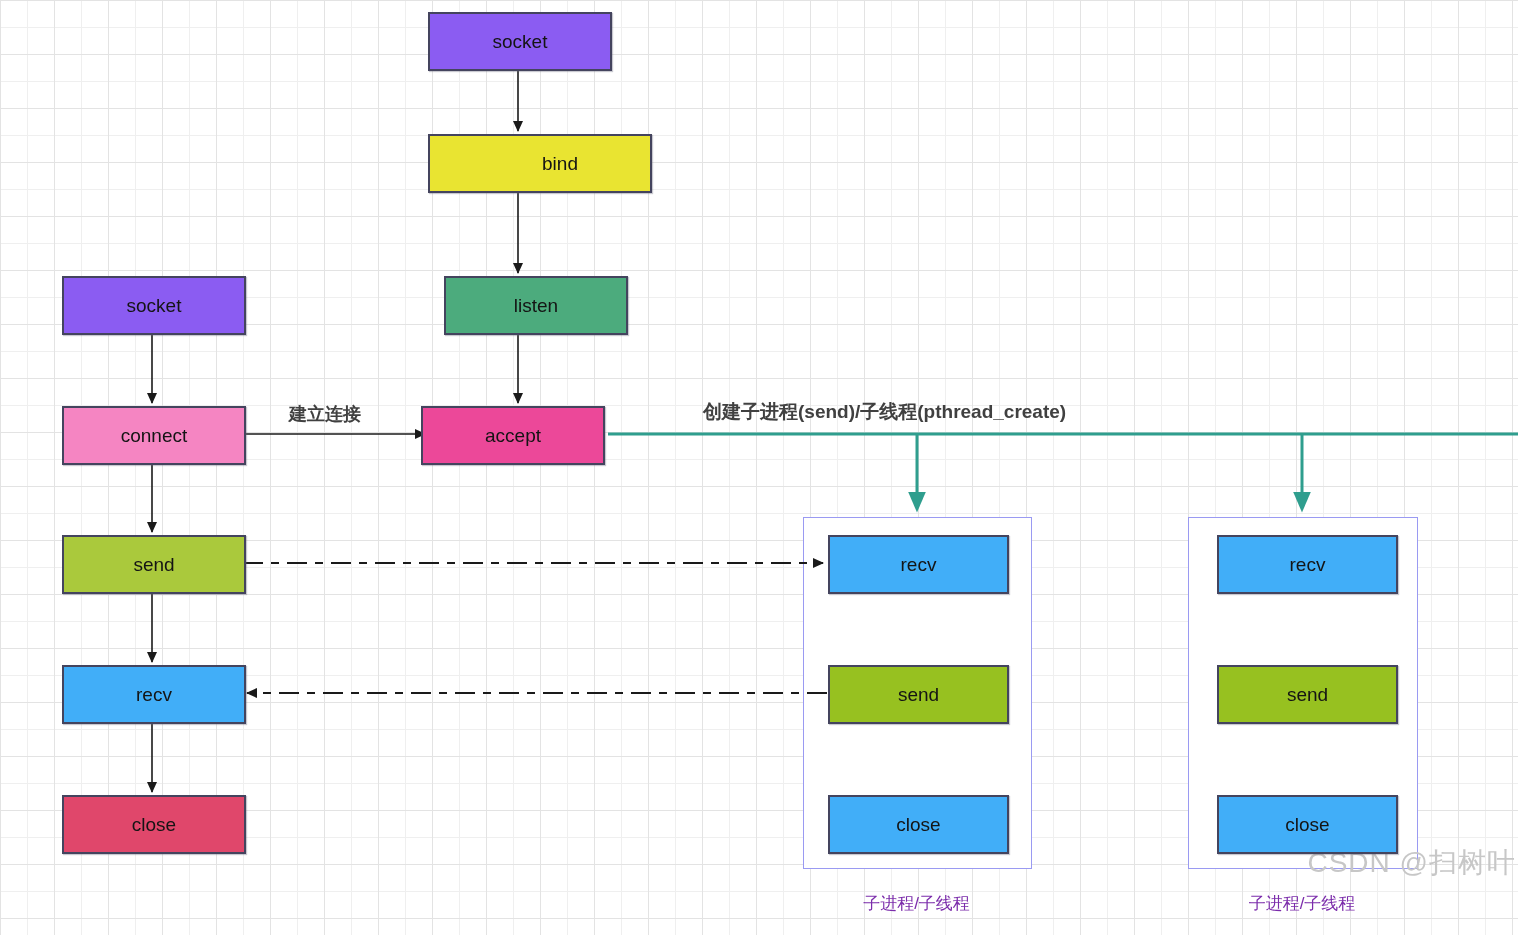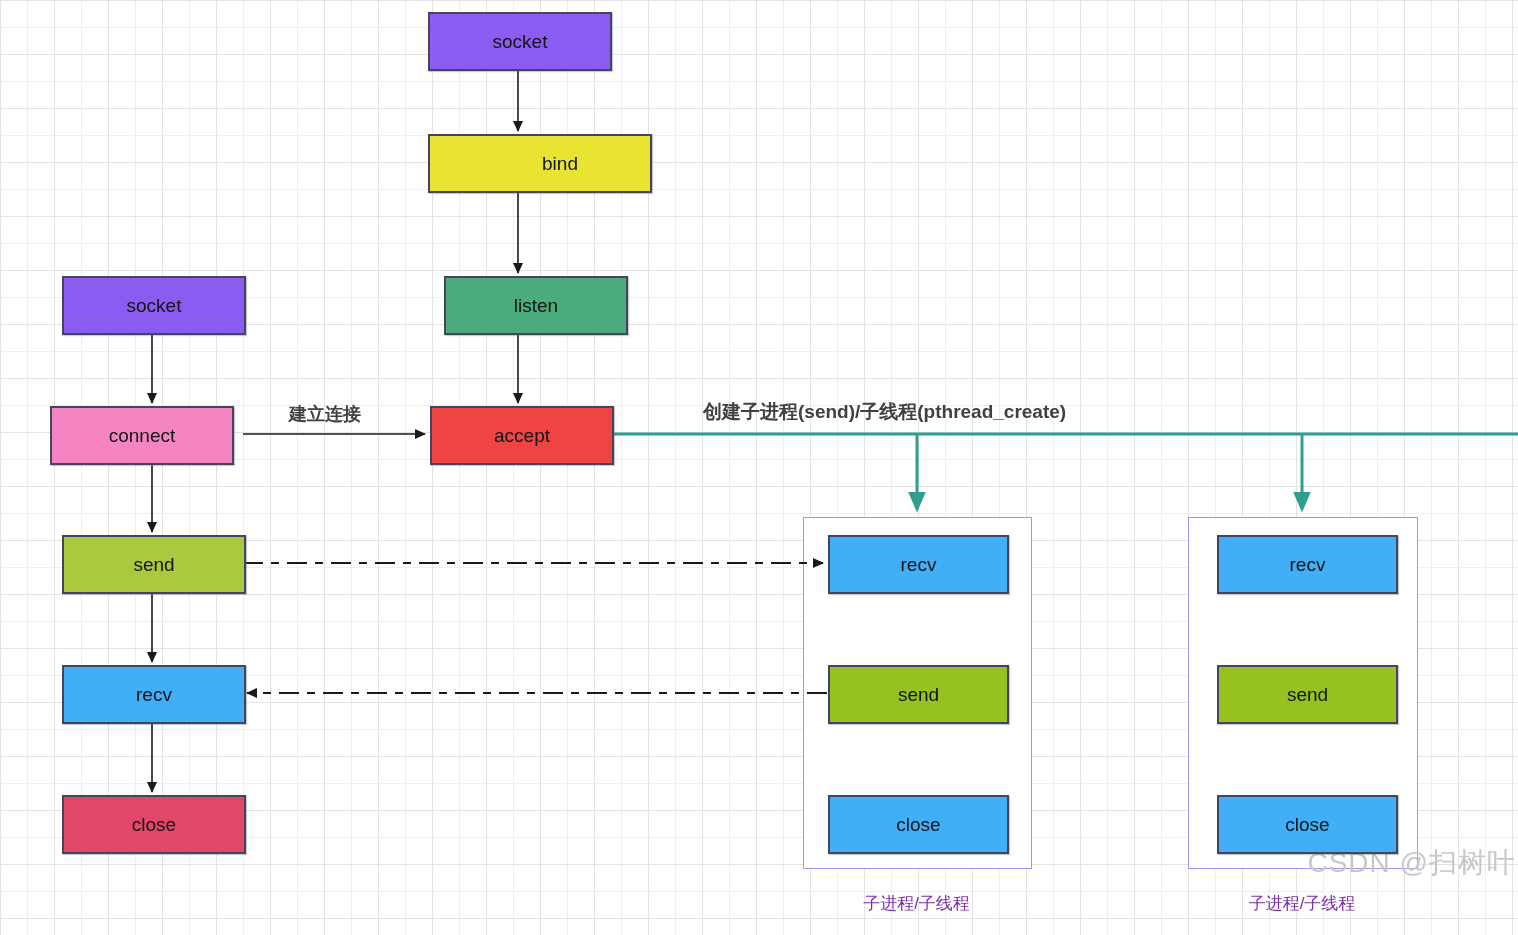--- a/index.html
+++ b/index.html
@@ -70,24 +70,24 @@
   <line x1="827" y1="693" x2="247" y2="693" stroke="#1a1a1a" stroke-width="2" stroke-dasharray="20 8 8 8" marker-end="url(#mb)"></line>
 
   <line x1="608" y1="434" x2="1518" y2="434" stroke="#2f9e8e" stroke-width="3"></line>
   <line x1="917" y1="435" x2="917" y2="508" stroke="#2f9e8e" stroke-width="3" marker-end="url(#mt)"></line>
   <line x1="1302" y1="435" x2="1302" y2="508" stroke="#2f9e8e" stroke-width="3" marker-end="url(#mt)"></line>
 </svg>
 
 <div class="node" style="left: 428px; top: 12px; background: rgb(139, 92, 242);">socket</div>
 <div class="node" style="left: 428px; top: 134px; background: rgb(233, 228, 49); padding-left: 40px;">bind</div>
 <div class="node" style="left: 428px; top: 276px; background: rgb(76, 171, 125); margin-left: 16px;">listen</div>
-<div class="node" style="left: 430px; top: 406px; background: #ef4444;">accept</div>
+<div class="node" style="left: 421px; top: 406px; background: #ec4899;">accept</div>
 
 <div class="node" style="left: 62px; top: 276px; background: rgb(139, 92, 242);">socket</div>
-<div class="node" style="left: 50px; top: 406px; background: rgb(245, 133, 194);">connect</div>
+<div class="node" style="left: 62px; top: 406px; background: rgb(245, 133, 194);">connect</div>
 <div class="node" style="left: 62px; top: 535px; background: rgb(170, 201, 60);">send</div>
 <div class="node" style="left: 62px; top: 665px; background: rgb(65, 174, 248);">recv</div>
 <div class="node" style="left: 62px; top: 795px; background: rgb(224, 71, 107);">close</div>
 
 <div class="node small" style="left: 828px; top: 535px; background: rgb(65, 174, 248);">recv</div>
 <div class="node small" style="left: 828px; top: 665px; background: rgb(151, 193, 32);">send</div>
 <div class="node small" style="left: 828px; top: 795px; background: rgb(65, 174, 248);">close</div>
 
 <div class="node small" style="left: 1217px; top: 535px; background: rgb(65, 174, 248);">recv</div>
 <div class="node small" style="left: 1217px; top: 665px; background: rgb(151, 193, 32);">send</div>

